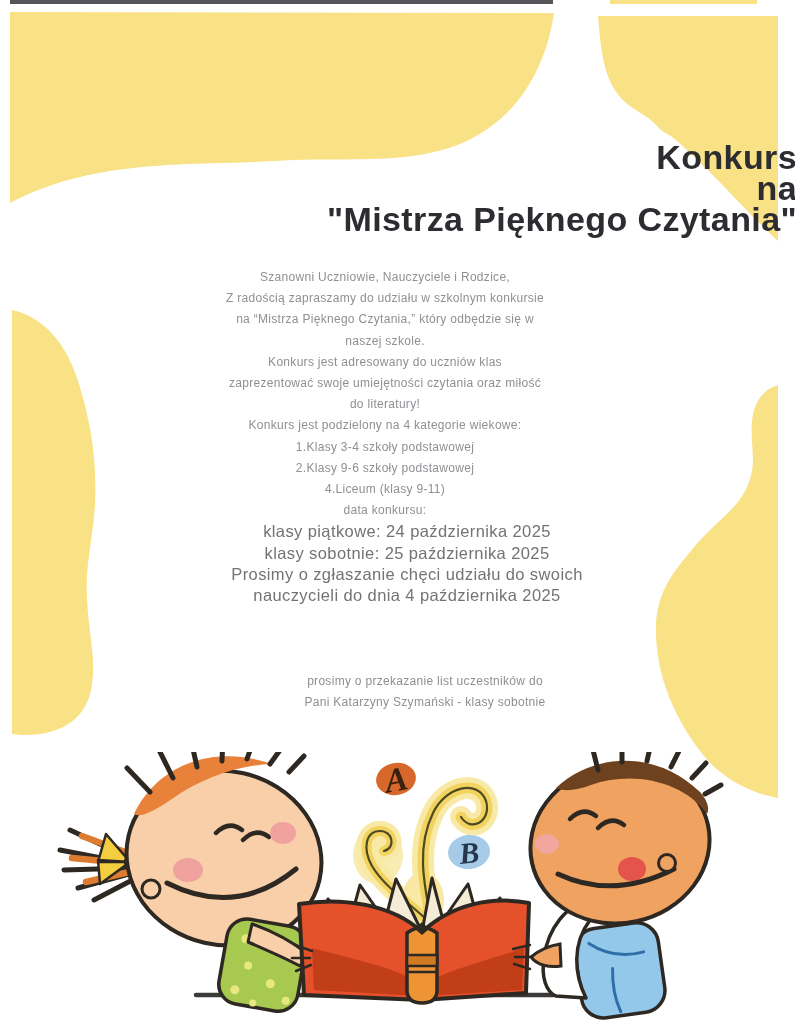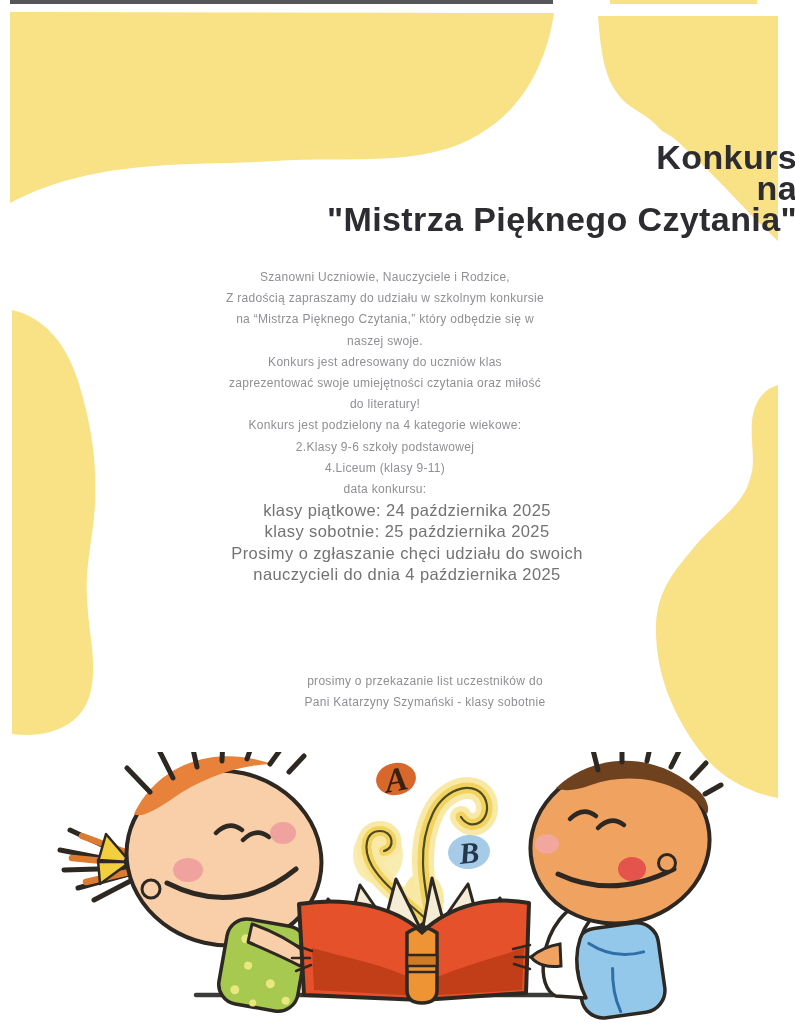--- a/index.html
+++ b/index.html
@@ -38,25 +38,26 @@
   <div class="title">
     <div>Konkurs</div>
     <div>na</div>
     <div>"Mistrza Pięknego Czytania"</div>
   </div>
 
   <div class="para p1">
     <div class="ln">Szanowni Uczniowie, Nauczyciele i Rodzice,</div>
     <div class="ln">Z radością zapraszamy do udziału w szkolnym konkursie</div>
     <div class="ln">na “Mistrza Pięknego Czytania,” który odbędzie się w</div>
-    <div class="ln">naszej swoje.</div>
+    <div class="ln">naszej szkole.</div>
     <div class="ln">Konkurs jest adresowany do uczniów klas</div>
     <div class="ln">zaprezentować swoje umiejętności czytania oraz miłość</div>
     <div class="ln">do literatury!</div>
     <div class="ln">Konkurs jest podzielony na 4 kategorie wiekowe:</div>
+    <div class="ln">1.Klasy 3-4 szkoły podstawowej</div>
     <div class="ln">2.Klasy 9-6 szkoły podstawowej</div>
     <div class="ln">4.Liceum (klasy 9-11)</div>
     <div class="ln">data konkursu:</div>
     <div class="ln b">klasy piątkowe: 24 października 2025</div>
     <div class="ln b">klasy sobotnie: 25 października 2025</div>
     <div class="ln b">Prosimy o zgłaszanie chęci udziału do swoich</div>
     <div class="ln b">nauczycieli do dnia 4 października 2025</div>
   </div>
 
   <div class="para p2">

